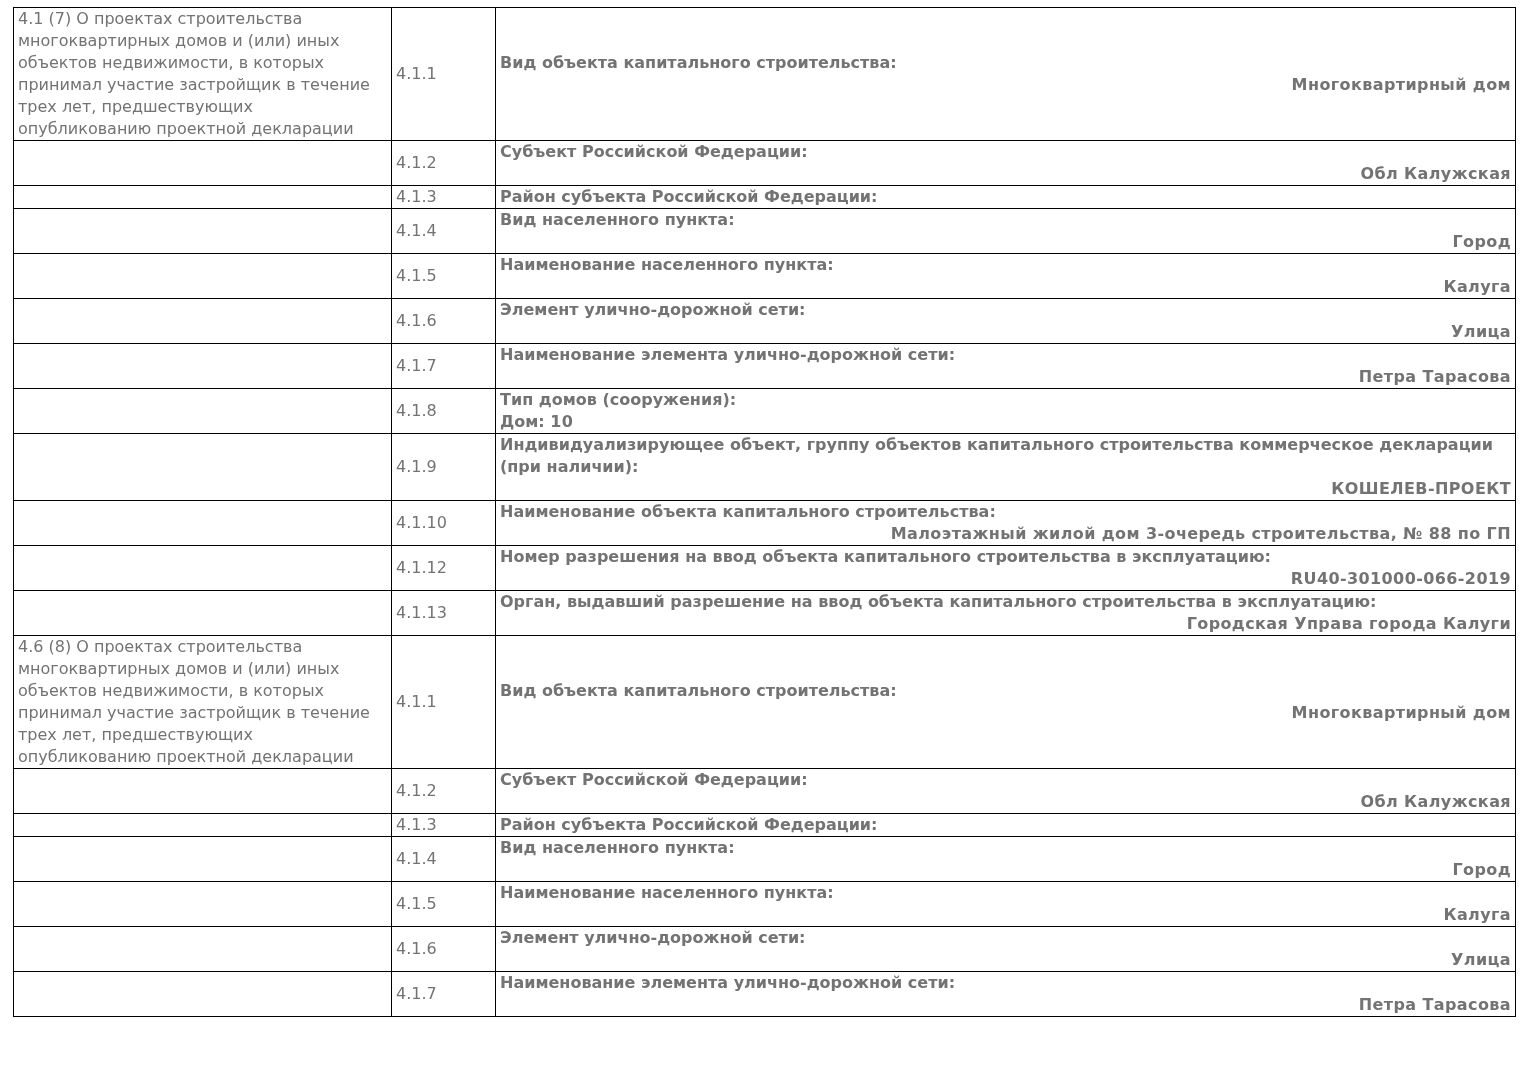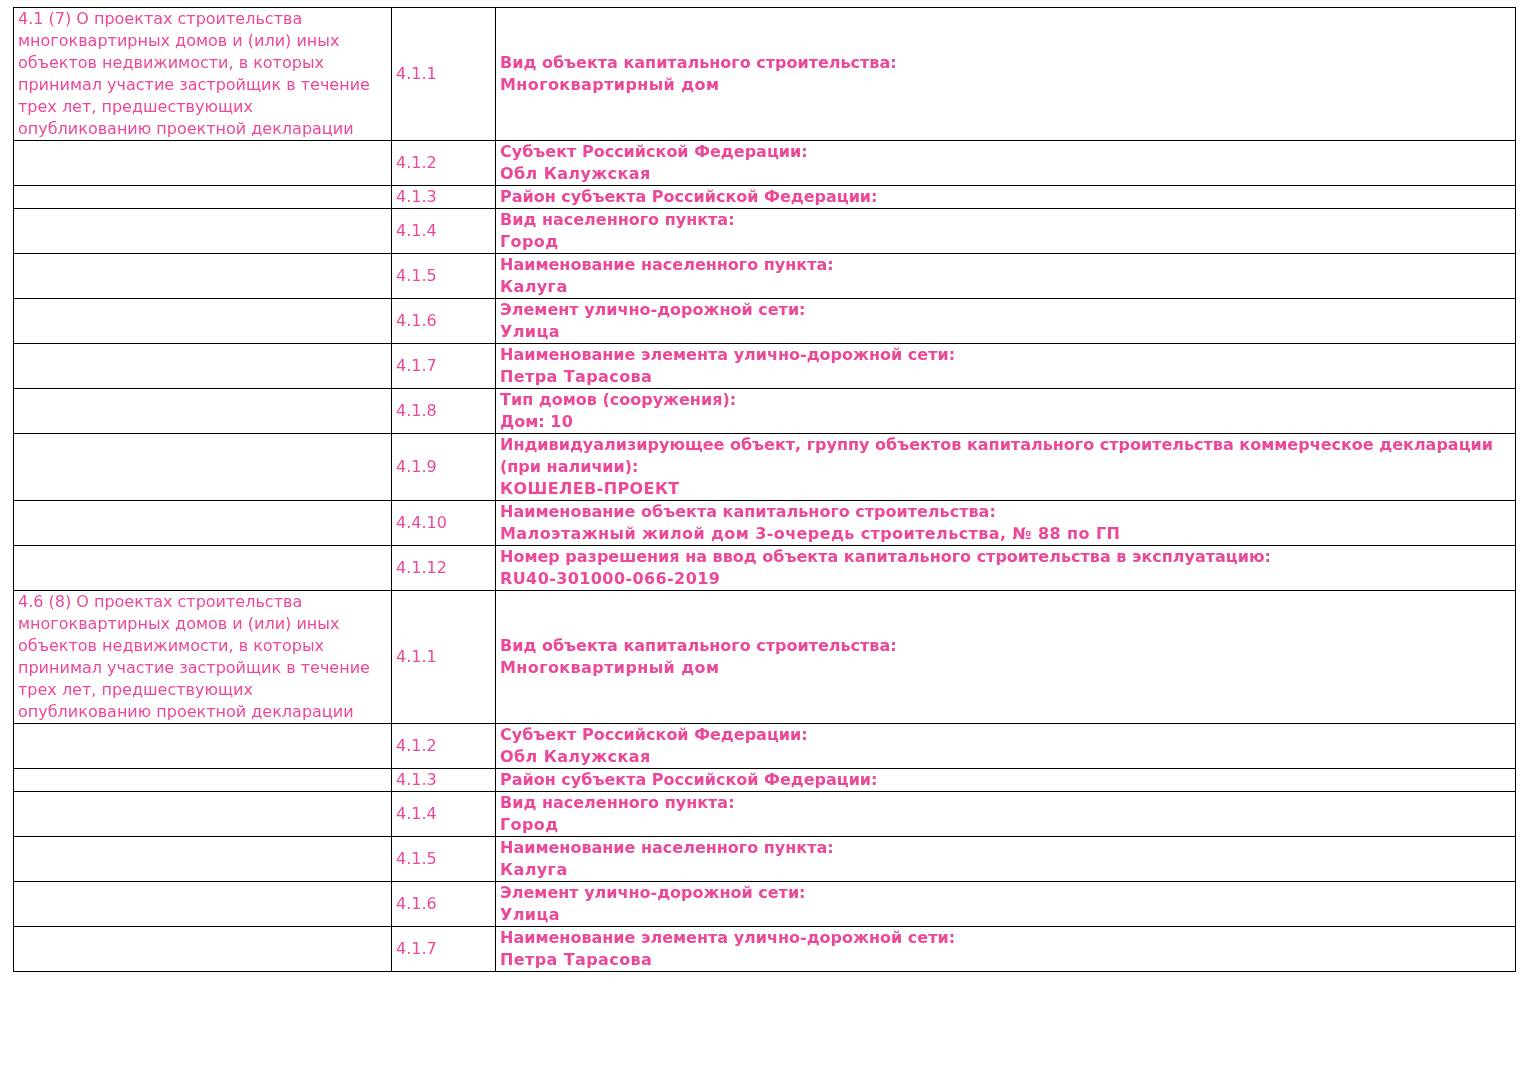--- a/index.html
+++ b/index.html
@@ -7,21 +7,21 @@
     margin: 0;
     padding: 0;
     background: #ffffff;
   }
   .page {
     width: 1529px;
     height: 1080px;
     padding: 7px 13px;
     overflow: hidden;
     background: #ffffff;
-    color: #ec4899;
+    color: #737373;
     font-family: "DejaVu Sans", "Liberation Sans", sans-serif;
   }
   table.decl {
     border-collapse: collapse;
     width: 1503px;
     table-layout: fixed;
   }
   table.decl td {
     border: 1px solid #000000;
     font-size: 16px;
@@ -38,20 +38,21 @@
   td.num {
     padding: 0 2px 0 3px;
   }
   td.content .label {
     font-weight: 700;
   }
   td.content .value,
   td.content .value-part {
     font-weight: 700;
     letter-spacing: 0.4px;
+    text-align: right;
   }
   td.content .value-prefix {
     font-weight: 700;
     letter-spacing: 0;
   }
 </style>
 </head>
 <body>
 
 <div class="page">
@@ -139,37 +140,45 @@
         <td class="desc"></td>
         <td class="num">4.1.9</td>
         <td class="content">
           <div class="label">Индивидуализирующее объект, группу объектов капитального строительства коммерческое декларации (при наличии):</div>
           <div class="value">КОШЕЛЕВ-ПРОЕКТ</div>
         </td>
       </tr>
 
       <tr>
         <td class="desc"></td>
-        <td class="num">4.4.10</td>
+        <td class="num">4.1.10</td>
         <td class="content">
           <div class="label">Наименование объекта капитального строительства:</div>
           <div class="value">Малоэтажный жилой дом 3-очередь строительства, № 88 по ГП</div>
         </td>
       </tr>
 
 
       <tr>
         <td class="desc"></td>
         <td class="num">4.1.12</td>
         <td class="content">
           <div class="label">Номер разрешения на ввод объекта капитального строительства в эксплуатацию:</div>
           <div class="value">RU40-301000-066-2019</div>
         </td>
       </tr>
 
+      <tr>
+        <td class="desc"></td>
+        <td class="num">4.1.13</td>
+        <td class="content">
+          <div class="label">Орган, выдавший разрешение на ввод объекта капитального строительства в эксплуатацию:</div>
+          <div class="value">Городская Управа города Калуги</div>
+        </td>
+      </tr>
 
       <tr>
         <td class="desc">4.6 (8) О проектах строительства многоквартирных домов и (или) иных объектов недвижимости, в которых принимал участие застройщик в течение трех лет, предшествующих опубликованию проектной декларации</td>
         <td class="num">4.1.1</td>
         <td class="content">
           <div class="label">Вид объекта капитального строительства:</div>
           <div class="value">Многоквартирный дом</div>
         </td>
       </tr>
 

